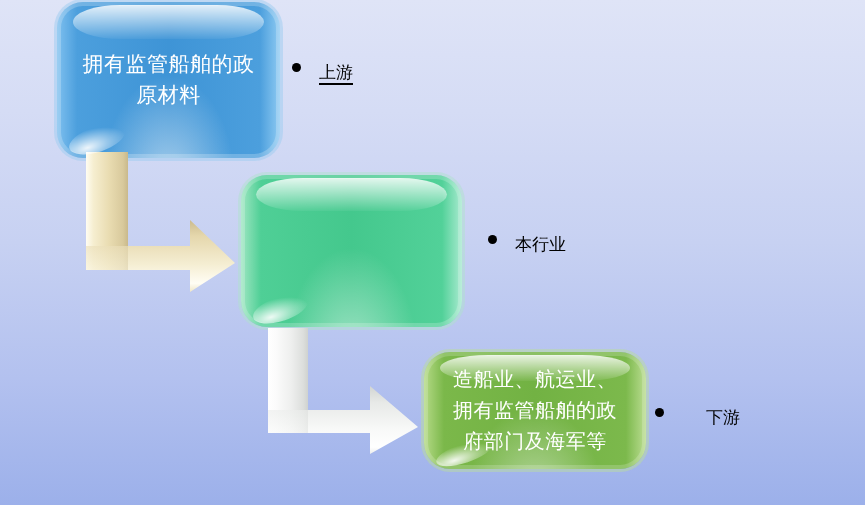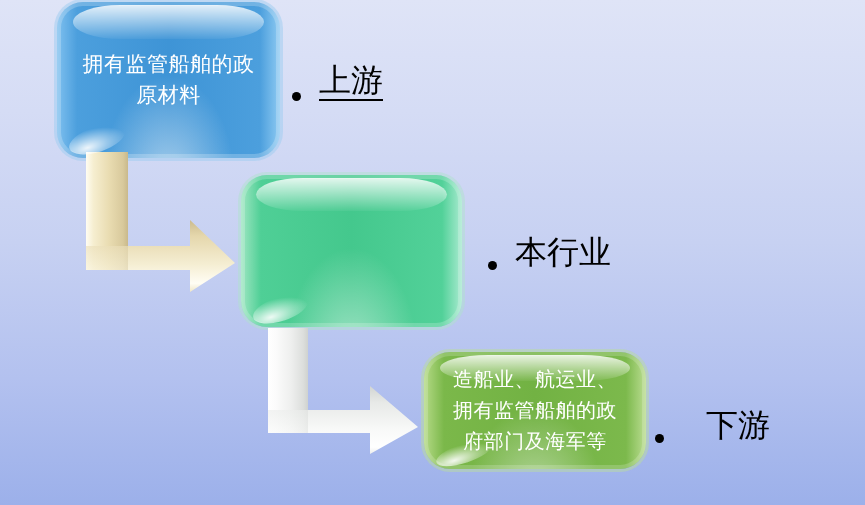--- a/index.html
+++ b/index.html
@@ -111,23 +111,23 @@
     position: absolute;
     pointer-events: none;
   }
   #arrow-1 { left: 80px; top: 150px; width: 158px; height: 142px; }
   #arrow-2 { left: 262px; top: 326px; width: 160px; height: 128px; }
 
   
   .side-label {
     position: absolute;
     display: flex;
-    align-items: flex-end;
+    align-items: flex-start;
     color: #000000;
-    font-size: 32px;
+    font-size: 17px;
     white-space: nowrap;
   }
   .side-label .bullet {
     width: 9px; height: 9px;
     border-radius: 50%;
     background: #000;
     margin-right: 18px;
     flex: 0 0 auto;
   }
   .side-label .txt { line-height: 1.1; }

